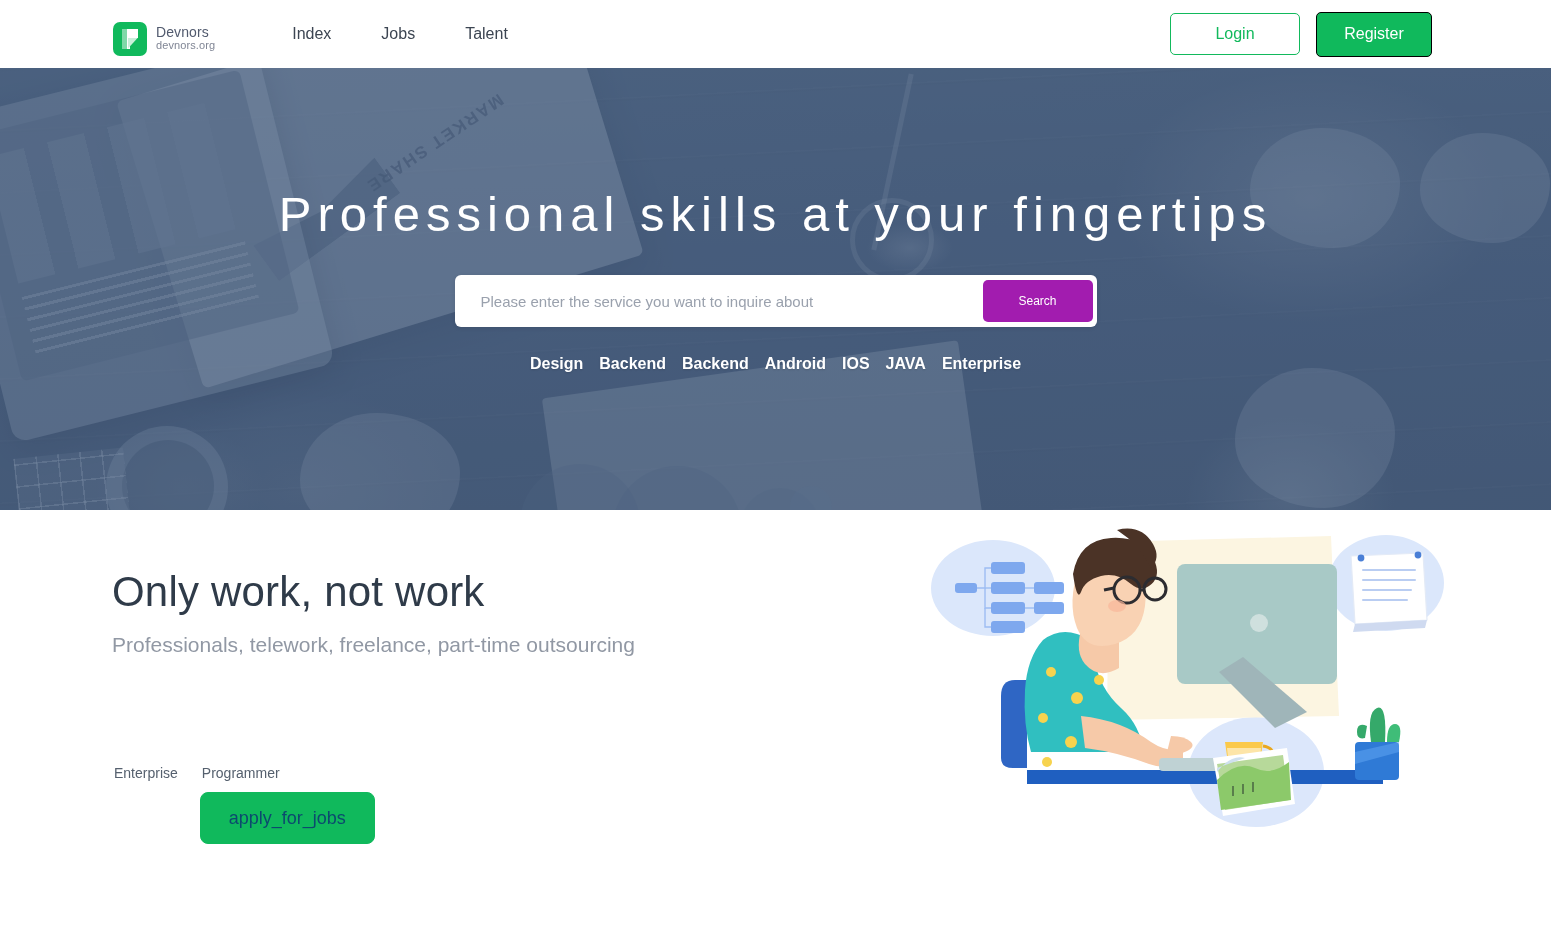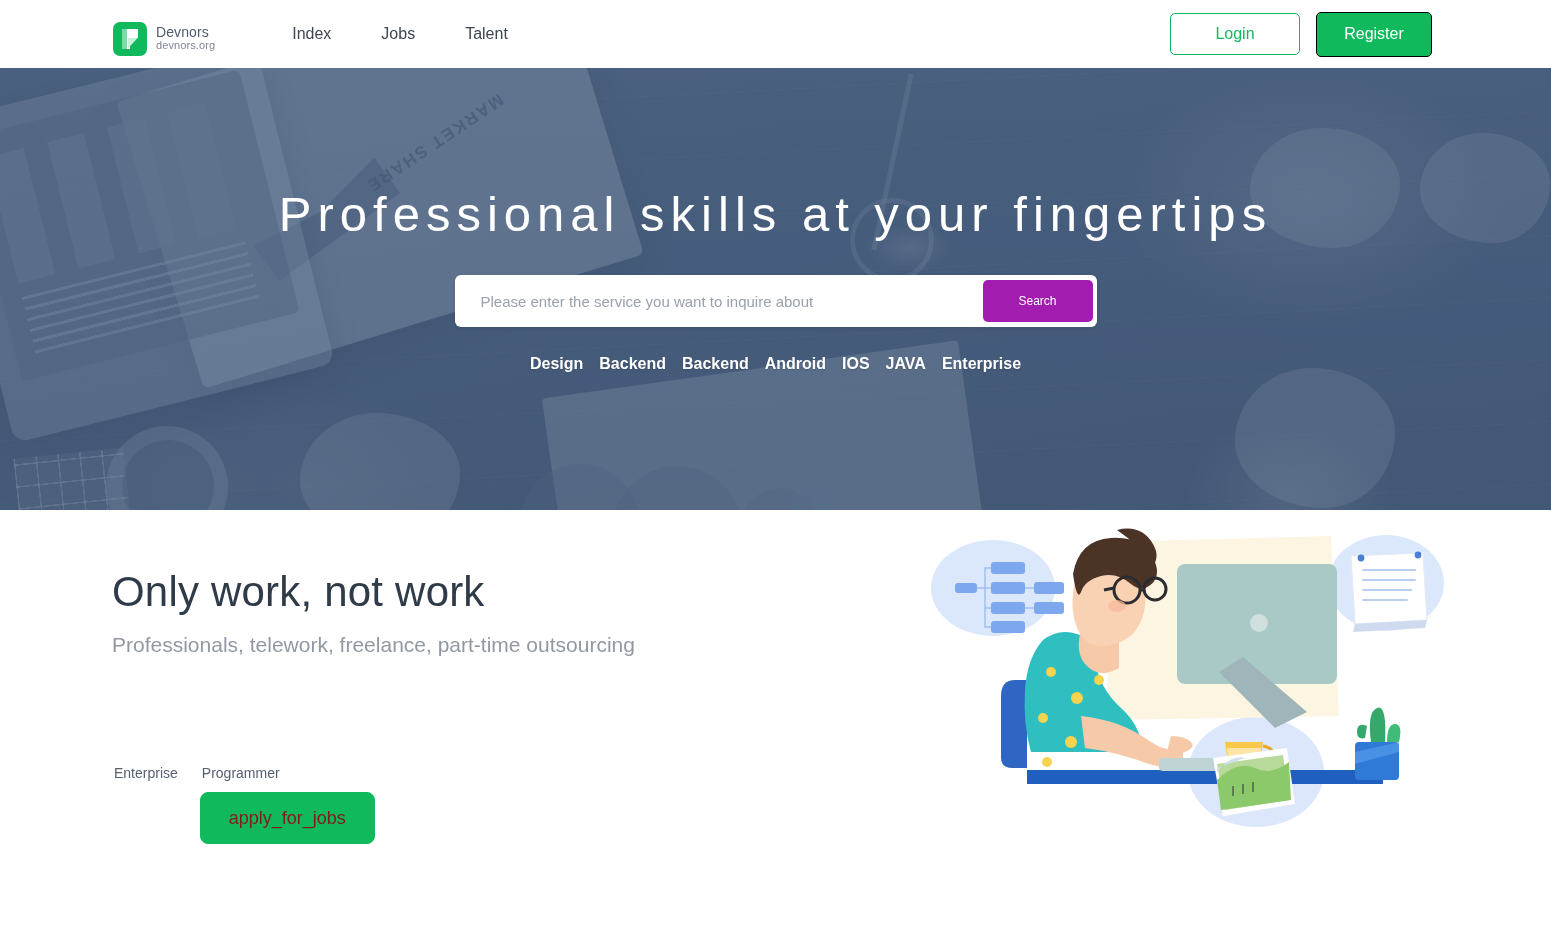--- a/index.html
+++ b/index.html
@@ -416,21 +416,21 @@
   .cta-outline {
     width: 180px;
     background: #ffffff;
     border: 1px solid #12b95c;
     color: #1bbd68;
   }
   .cta-solid {
     width: 175px;
     background: #10b95c;
     border: 1px solid #10b95c;
-    color: #7f1d1d;
+    color: #0c4a6e;
   }
 
   .illustration {
     position: absolute;
     right: 100px;
     top: 10px;
     width: 520px;
     height: 310px;
   }
 </style>

